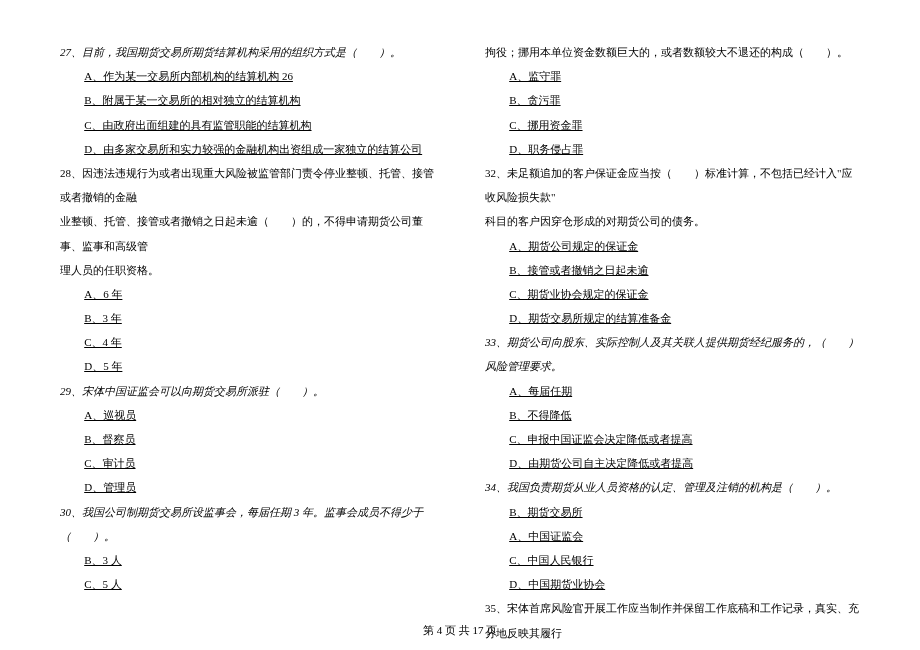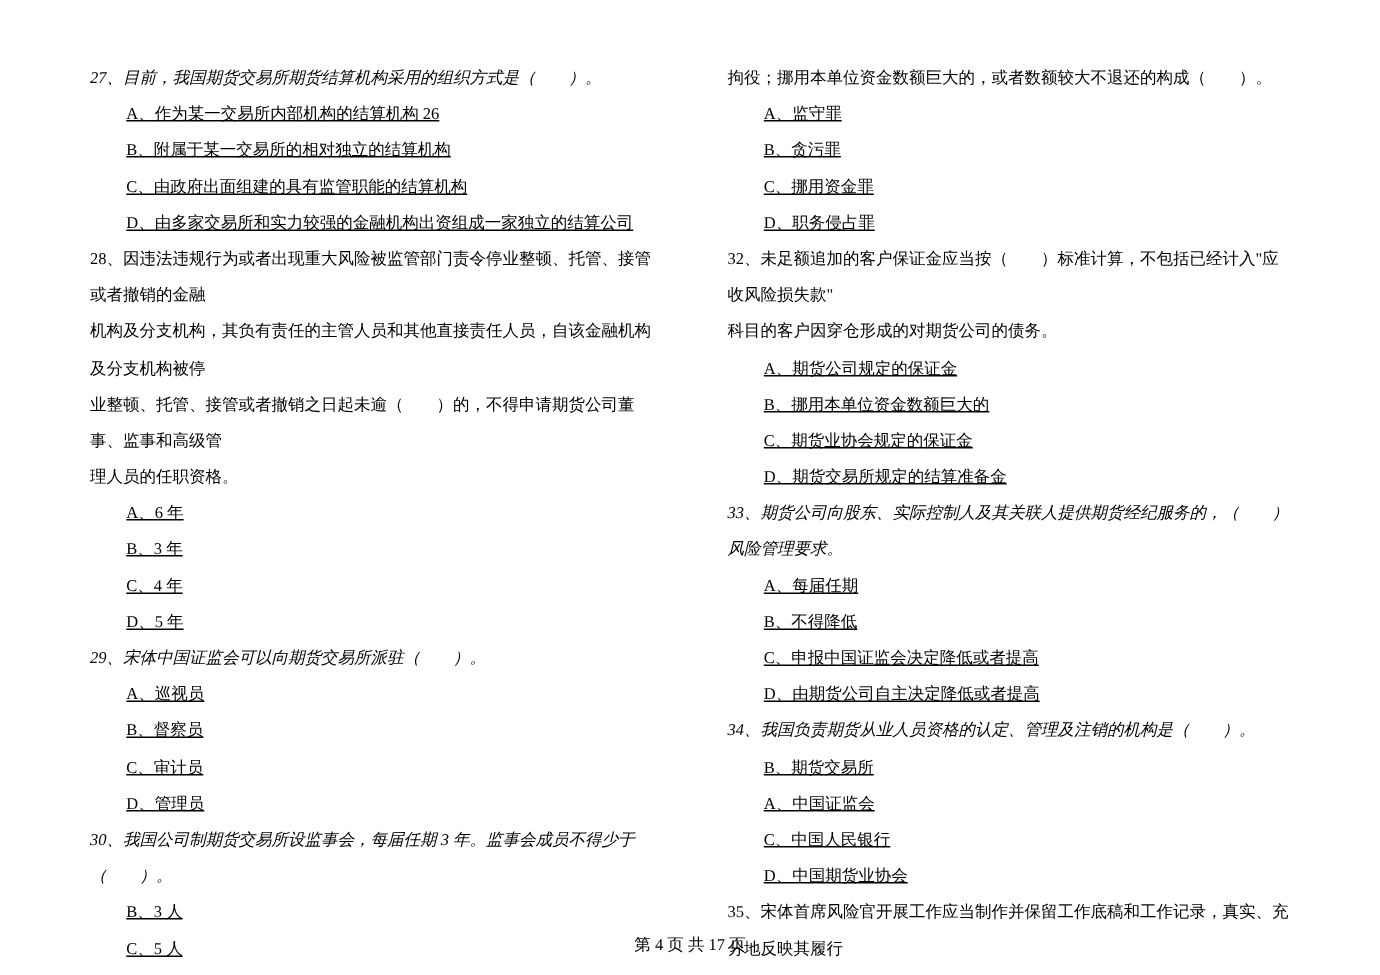--- a/index.html
+++ b/index.html
@@ -59,21 +59,20 @@
     <div class="question">
       <p class="q-text">27、目前，我国期货交易所期货结算机构采用的组织方式是（　　）。</p>
       <p class="option">A、作为某一交易所内部机构的结算机构 26</p>
       <p class="option">B、附属于某一交易所的相对独立的结算机构</p>
       <p class="option">C、由政府出面组建的具有监管职能的结算机构</p>
       <p class="option">D、由多家交易所和实力较强的金融机构出资组成一家独立的结算公司</p>
     </div>
 
     <div class="question">
       <p class="cont">28、因违法违规行为或者出现重大风险被监管部门责令停业整顿、托管、接管或者撤销的金融</p>
-      <p class="cont">机构及分支机构，其负有责任的主管人员和其他直接责任人员，自该金融机构及分支机构被停</p>
       <p class="cont">业整顿、托管、接管或者撤销之日起未逾（　　）的，不得申请期货公司董事、监事和高级管</p>
       <p class="cont">理人员的任职资格。</p>
       <p class="option">A、6 年</p>
       <p class="option">B、3 年</p>
       <p class="option">C、4 年</p>
       <p class="option">D、5 年</p>
     </div>
 
     <div class="question">
       <p class="q-text">29、宋体中国证监会可以向期货交易所派驻（　　）。</p>
@@ -99,21 +98,21 @@
       <p class="option">A、监守罪</p>
       <p class="option">B、贪污罪</p>
       <p class="option">C、挪用资金罪</p>
       <p class="option">D、职务侵占罪</p>
     </div>
 
     <div class="question">
       <p class="cont">32、未足额追加的客户保证金应当按（　　）标准计算，不包括已经计入"应收风险损失款"</p>
       <p class="cont">科目的客户因穿仓形成的对期货公司的债务。</p>
       <p class="option">A、期货公司规定的保证金</p>
-      <p class="option">B、挪用本单位资金数额巨大的</p>
+      <p class="option">B、接管或者撤销之日起未逾</p>
       <p class="option">C、期货业协会规定的保证金</p>
       <p class="option">D、期货交易所规定的结算准备金</p>
     </div>
 
     <div class="question">
       <p class="q-text">33、期货公司向股东、实际控制人及其关联人提供期货经纪服务的，（　　）风险管理要求。</p>
       <p class="option">A、每届任期</p>
       <p class="option">B、不得降低</p>
       <p class="option">C、申报中国证监会决定降低或者提高</p>
       <p class="option">D、由期货公司自主决定降低或者提高</p>

